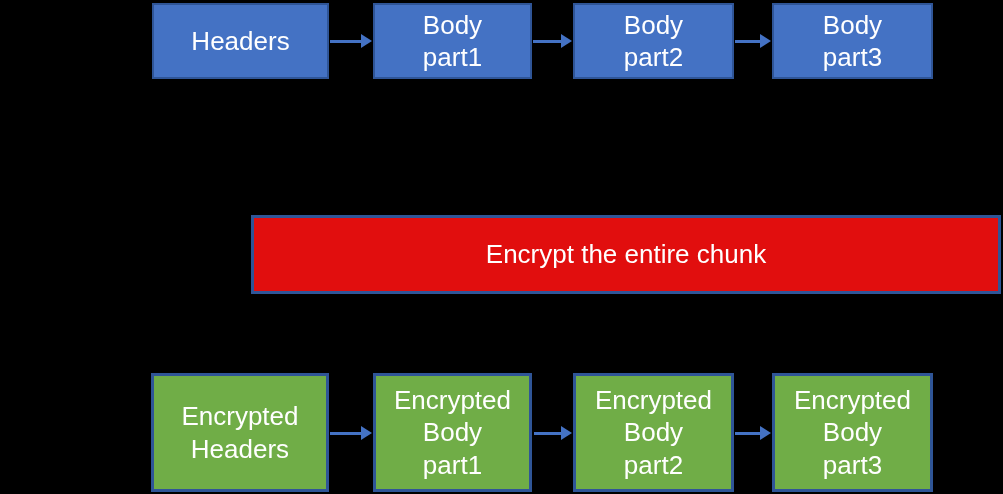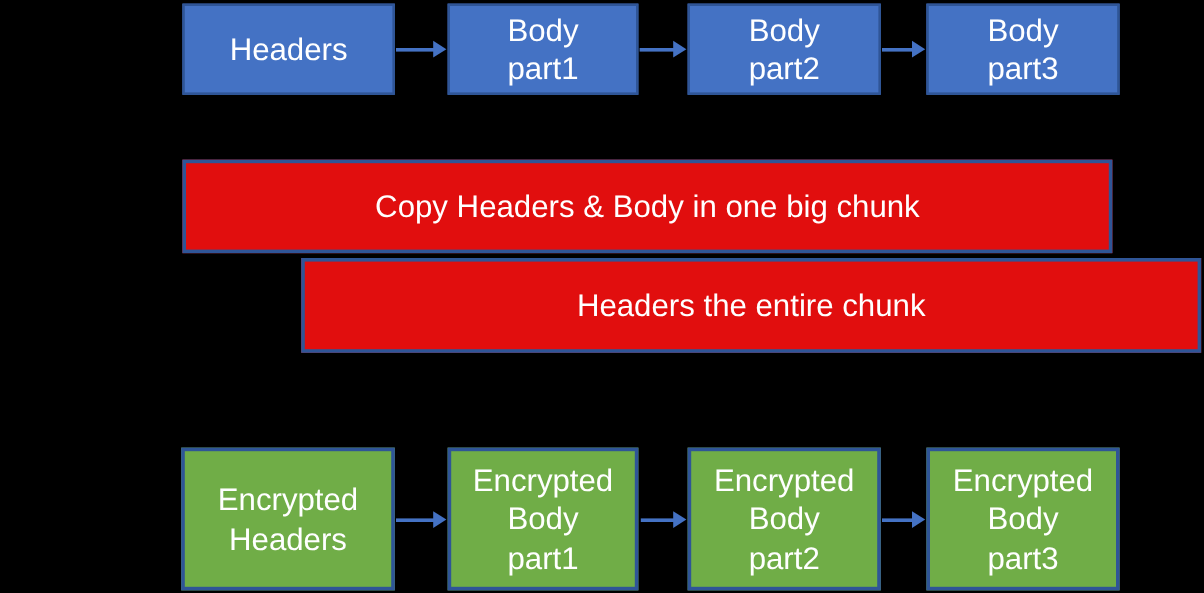--- a/index.html
+++ b/index.html
@@ -78,25 +78,22 @@
   <div class="box blue" style="left:573px; top:3px; width:161px; height:76px;">
     <span>Body
 part2</span>
   </div>
   <div class="arrow" style="left:735px; top:34px; width:36px;"></div>
   <div class="box blue" style="left:772px; top:3px; width:161px; height:76px;">
     <span>Body
 part3</span>
   </div>
 
-  <div class="box red" style="left:152px; top:133px; width:775px; height:78px;">
-    <span>Copy Headers &amp; Body in one big chunk</span>
-  </div>
   <div class="box red" style="left:251px; top:215px; width:750px; height:79px;">
-    <span>Headers the entire chunk</span>
+    <span>Encrypt the entire chunk</span>
   </div>
 
   <div class="box green" style="left:151px; top:373px; width:178px; height:119px;">
     <span>Encrypted
 Headers</span>
   </div>
   <div class="arrow" style="left:330px; top:426px; width:42px;"></div>
   <div class="box green" style="left:373px; top:373px; width:159px; height:119px;">
     <span>Encrypted
 Body

